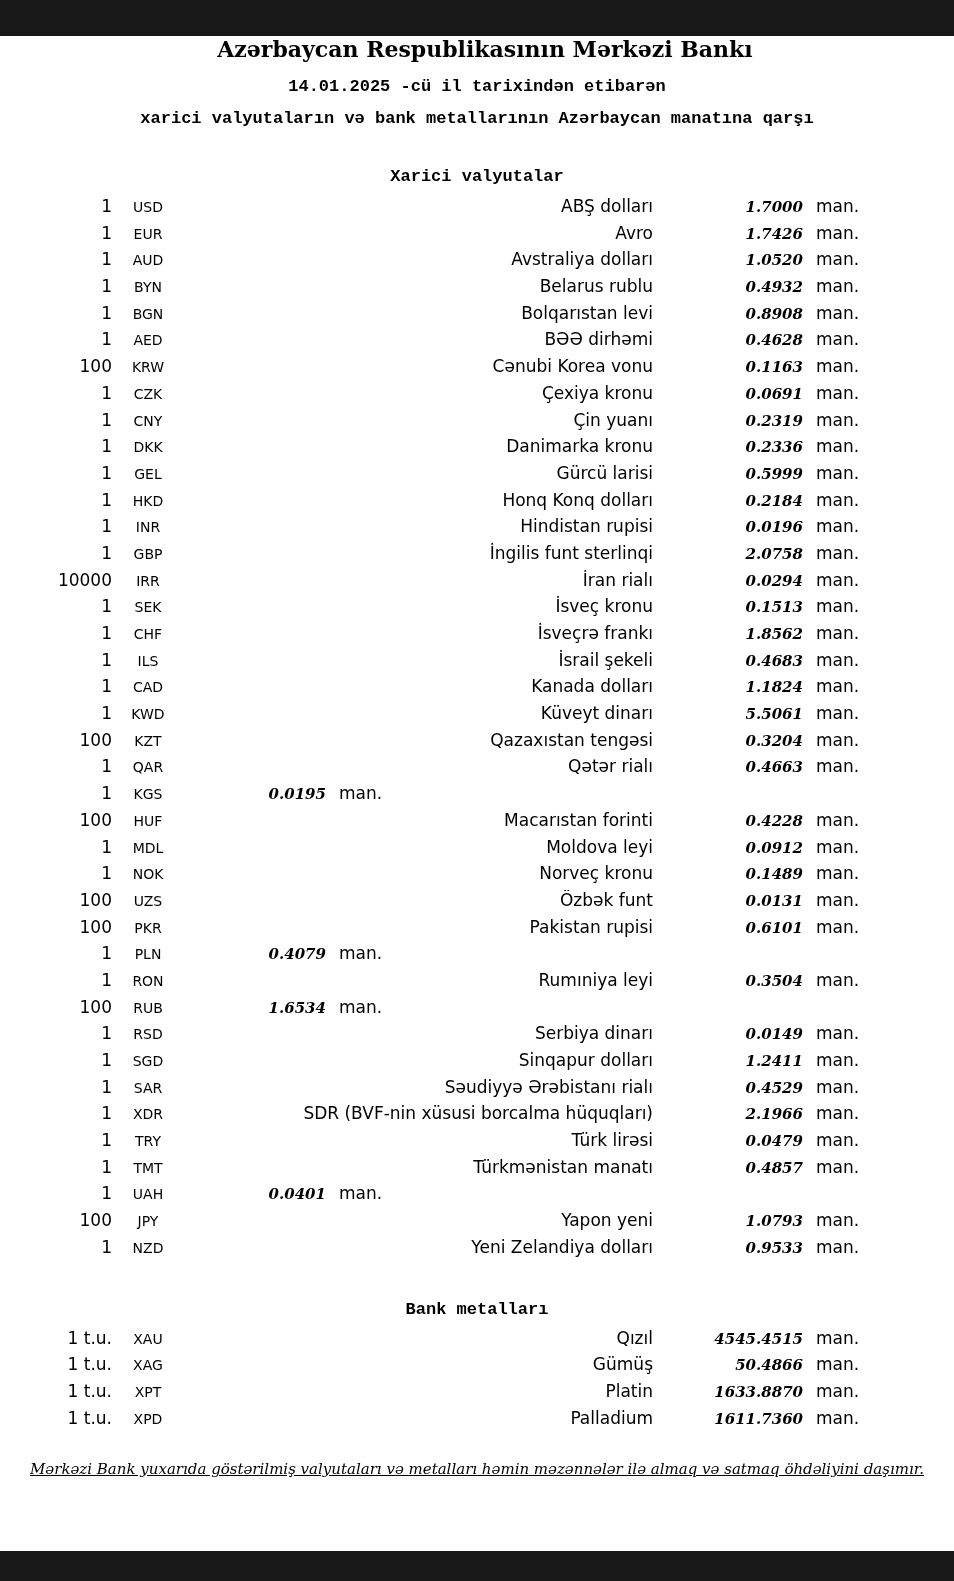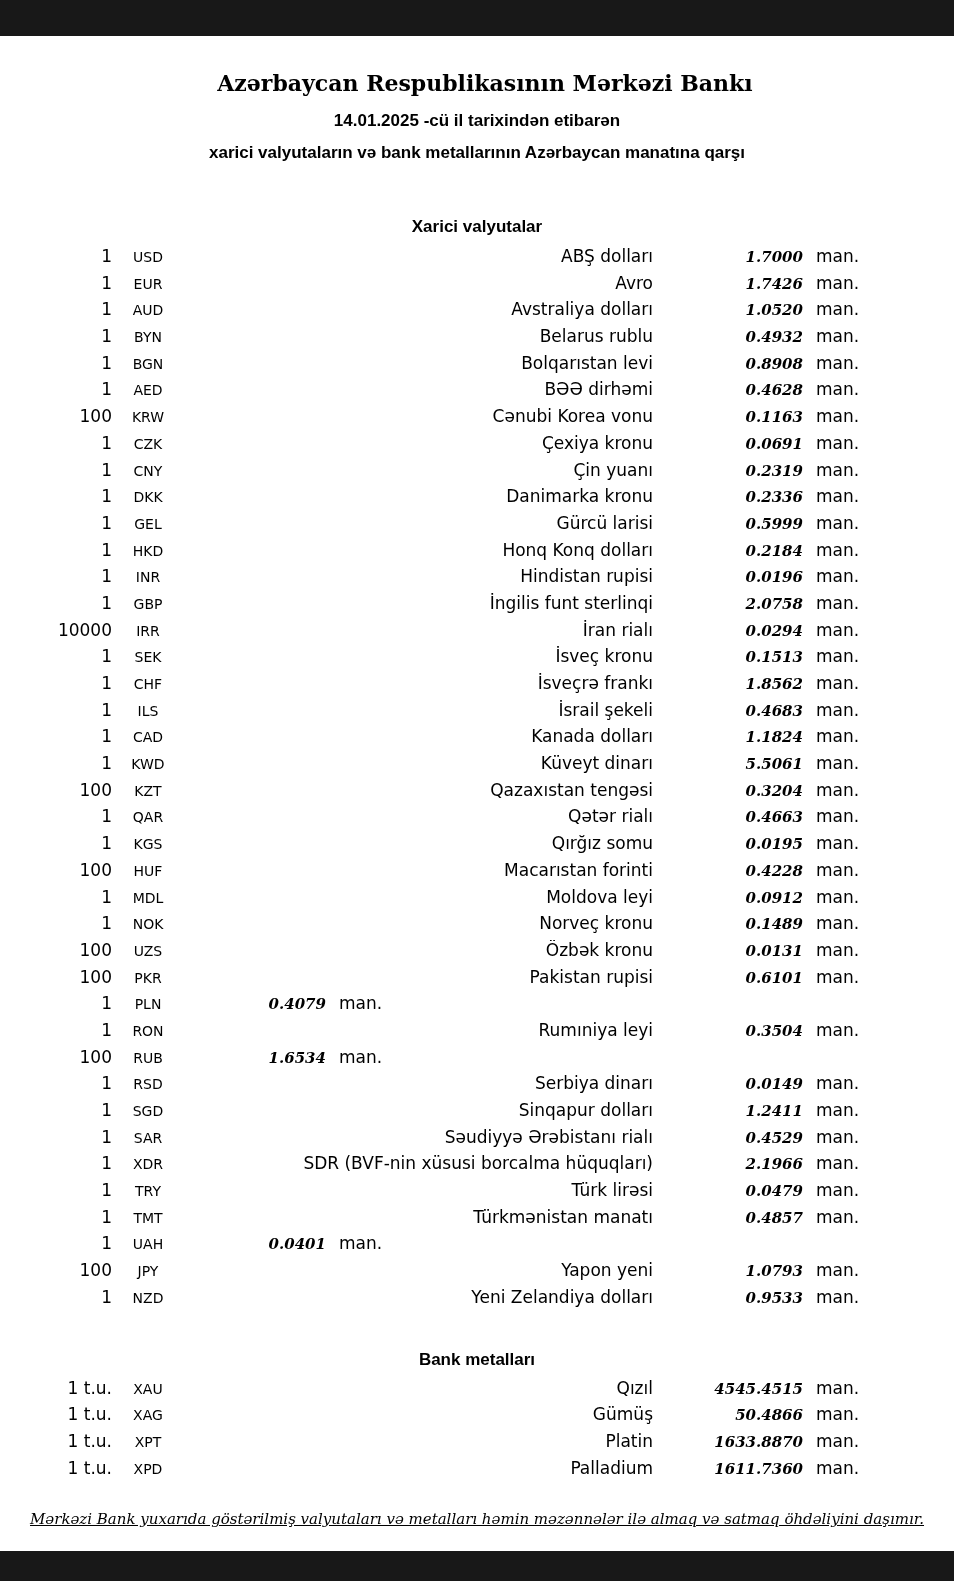--- a/index.html
+++ b/index.html
@@ -10,39 +10,38 @@
     position: relative;
     overflow: hidden;
     color: #000000;
     font-family: "DejaVu Sans", sans-serif;
   }
   .bar { width: 100%; background: #181818; }
   .bar-top { height: 36px; }
   .bar-bottom { position: absolute; left: 0; bottom: 0; height: 30px; }
 
   .doc-title {
-    margin-top: 34px;
     text-align: center;
     font-family: "DejaVu Serif", serif;
     font-weight: 700;
     font-size: 22px;
     line-height: 27px;
     padding-left: 16px;
   }
   .doc-date, .doc-subtitle, .section-title {
     text-align: center;
-    font-family: Liberation Sans, sans-serif;
+    font-family: Liberation Mono, monospace;
     font-weight: 700;
     font-size: 17px;
     line-height: 20px;
   }
   .doc-date { margin-top: 14px; }
   .doc-subtitle { margin-top: 12px; }
 
-  .section-title.currencies { margin-top: 54px; margin-bottom: 9px; }
+  .section-title.currencies { margin-top: 38px; margin-bottom: 9px; }
   .section-title.metals { margin-top: 36px; margin-bottom: 8px; }
 
   .rates-table { width: 100%; }
   .row {
     display: flex;
     align-items: baseline;
     height: 26.7px;
     padding-right: 86px;
   }
   .cell-qty  { flex: none; width: 112px; text-align: right; font-size: 17px; }
@@ -226,21 +225,20 @@
     <div class="row">
       <span class="cell-qty">1</span>
       <span class="cell-code">QAR</span>
       <span class="cell-name">Qətər rialı</span>
       <span class="cell-rate">0.4663</span>
       <span class="cell-unit">man.</span>
     </div>
     <div class="row">
       <span class="cell-qty">1</span>
       <span class="cell-code">KGS</span>
-      <span class="cell-name">Qırğız somu</span>
       <span class="cell-rate">0.0195</span>
       <span class="cell-unit">man.</span>
     </div>
     <div class="row">
       <span class="cell-qty">100</span>
       <span class="cell-code">HUF</span>
       <span class="cell-name">Macarıstan forinti</span>
       <span class="cell-rate">0.4228</span>
       <span class="cell-unit">man.</span>
     </div>
@@ -254,21 +252,21 @@
     <div class="row">
       <span class="cell-qty">1</span>
       <span class="cell-code">NOK</span>
       <span class="cell-name">Norveç kronu</span>
       <span class="cell-rate">0.1489</span>
       <span class="cell-unit">man.</span>
     </div>
     <div class="row">
       <span class="cell-qty">100</span>
       <span class="cell-code">UZS</span>
-      <span class="cell-name">Özbək kronu</span>
+      <span class="cell-name">Özbək funt</span>
       <span class="cell-rate">0.0131</span>
       <span class="cell-unit">man.</span>
     </div>
     <div class="row">
       <span class="cell-qty">100</span>
       <span class="cell-code">PKR</span>
       <span class="cell-name">Pakistan rupisi</span>
       <span class="cell-rate">0.6101</span>
       <span class="cell-unit">man.</span>
     </div>

